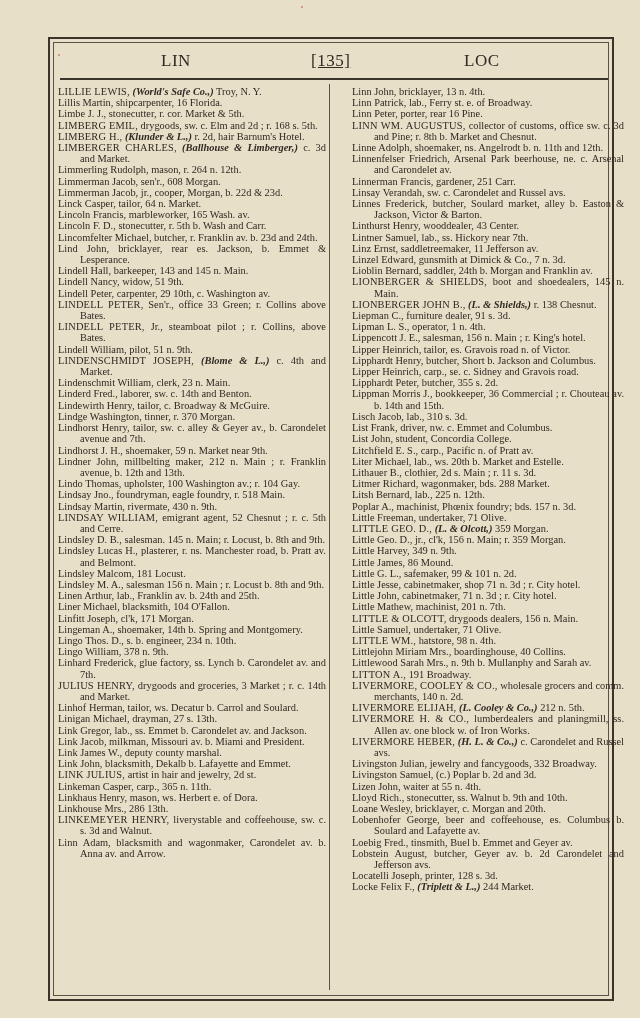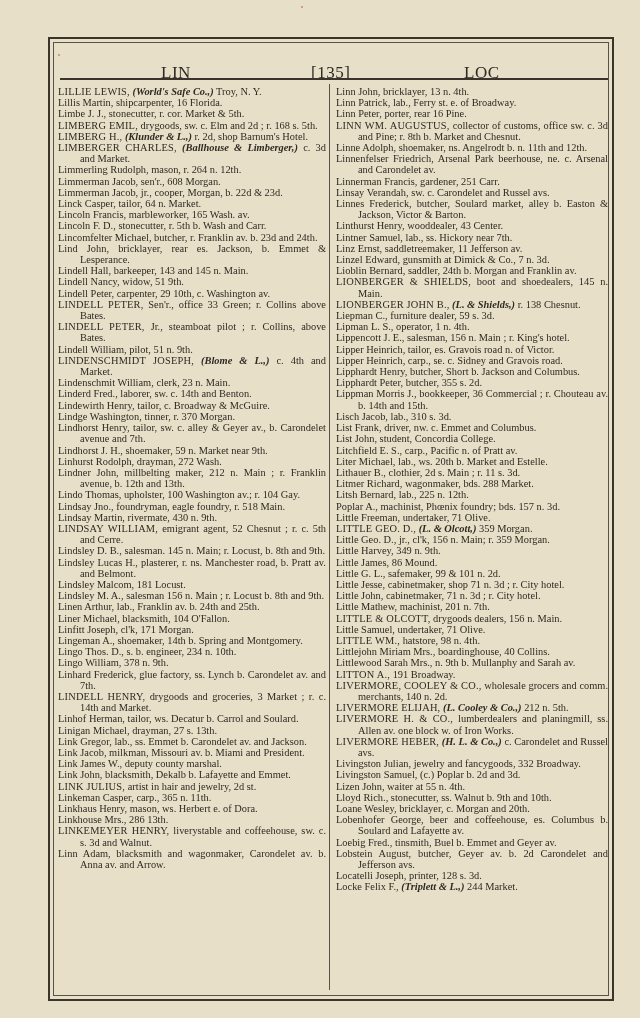--- a/index.html
+++ b/index.html
@@ -22,37 +22,37 @@
     position: absolute;
     left: 3px; top: 3px; right: 3px; bottom: 3px;
     border: 1px solid #5a5246;
   }
   .header {
     position: absolute;
     left: 58px; top: 48px; width: 548px; height: 28px;
     font-size: 17px;
     letter-spacing: 0.5px;
   }
-  .header span { position: absolute; top: 3px; margin-top: 12px; }
+  .header span { position: absolute; top: 3px; }
   .hdr-left { left: 103px; }
   .hdr-center { left: 253px; text-decoration: underline; }
   .hdr-right { left: 406px; }
   .header-rule {
     position: absolute;
     left: 60px; top: 78px; width: 548px;
     border-top: 2px solid #3a342a;
   }
   .col {
     position: absolute;
     top: 86px;
     font-size: 10.4px;
     line-height: 11.2px;
   }
   .col-left { left: 58px; width: 268px; }
-  .col-right { left: 336px; width: 272px; }
+  .col-right { left: 352px; width: 272px; }
   .col-divider {
     position: absolute;
     left: 329px; top: 84px; height: 906px;
     border-left: 1px solid #5a5246;
   }
   .entry {
     text-align: justify;
     padding-left: 22px;
     text-indent: -22px;
     margin: 0;
@@ -74,21 +74,21 @@
   <span class="hdr-center">[135]</span>
   <span class="hdr-right">LOC</span>
 </div>
 <div class="header-rule"></div>
 
 <div class="col col-left" id="col0">
     <p class="entry caps"><span class="name">LILLIE LEWIS,</span> <span class="firm">(World's Safe Co.,)</span> <span class="rest">Troy, N. Y.</span></p>
     <p class="entry"><span class="name">Lillis Martin,</span> <span class="rest">shipcarpenter, 16 Florida.</span></p>
     <p class="entry"><span class="name">Limbe J. J.,</span> <span class="rest">stonecutter, r. cor. Market &amp; 5th.</span></p>
     <p class="entry caps"><span class="name">LIMBERG EMIL,</span> <span class="rest">drygoods, sw. c. Elm and 2d ; r. 168 s. 5th.</span></p>
-    <p class="entry caps"><span class="name">LIMBERG H.,</span> <span class="firm">(Klunder &amp; L.,)</span> <span class="rest">r. 2d, shop Barnum's Hotel.</span></p>
+    <p class="entry caps"><span class="name">LIMBERG H.,</span> <span class="firm">(Klunder &amp; L.,)</span> <span class="rest">r. 2d, hair Barnum's Hotel.</span></p>
     <p class="entry caps"><span class="name">LIMBERGER CHARLES,</span> <span class="firm">(Ballhouse &amp; Limberger,)</span> <span class="rest">c. 3d and Market.</span></p>
     <p class="entry"><span class="name">Limmerling Rudolph,</span> <span class="rest">mason, r. 264 n. 12th.</span></p>
     <p class="entry"><span class="name">Limmerman Jacob,</span> <span class="rest">sen'r., 608 Morgan.</span></p>
     <p class="entry"><span class="name">Limmerman Jacob,</span> <span class="rest">jr., cooper, Morgan, b. 22d &amp; 23d.</span></p>
     <p class="entry"><span class="name">Linck Casper,</span> <span class="rest">tailor, 64 n. Market.</span></p>
     <p class="entry"><span class="name">Lincoln Francis,</span> <span class="rest">marbleworker, 165 Wash. av.</span></p>
     <p class="entry"><span class="name">Lincoln F. D.,</span> <span class="rest">stonecutter, r. 5th b. Wash and Carr.</span></p>
     <p class="entry"><span class="name">Lincomfelter Michael,</span> <span class="rest">butcher, r. Franklin av. b. 23d and 24th.</span></p>
     <p class="entry"><span class="name">Lind John,</span> <span class="rest">bricklayer, rear es. Jackson, b. Emmet &amp; Lesperance.</span></p>
     <p class="entry"><span class="name">Lindell Hall,</span> <span class="rest">barkeeper, 143 and 145 n. Main.</span></p>
@@ -97,38 +97,37 @@
     <p class="entry caps"><span class="name">LINDELL PETER,</span> <span class="rest">Sen'r., office 33 Green; r. Collins above Bates.</span></p>
     <p class="entry caps"><span class="name">LINDELL PETER,</span> <span class="rest">Jr., steamboat pilot ; r. Collins, above Bates.</span></p>
     <p class="entry"><span class="name">Lindell William,</span> <span class="rest">pilot, 51 n. 9th.</span></p>
     <p class="entry caps"><span class="name">LINDENSCHMIDT JOSEPH,</span> <span class="firm">(Blome &amp; L.,)</span> <span class="rest">c. 4th and Market.</span></p>
     <p class="entry"><span class="name">Lindenschmit William,</span> <span class="rest">clerk, 23 n. Main.</span></p>
     <p class="entry"><span class="name">Linderd Fred.,</span> <span class="rest">laborer, sw. c. 14th and Benton.</span></p>
     <p class="entry"><span class="name">Lindewirth Henry,</span> <span class="rest">tailor, c. Broadway &amp; McGuire.</span></p>
     <p class="entry"><span class="name">Lindge Washington,</span> <span class="rest">tinner, r. 370 Morgan.</span></p>
     <p class="entry"><span class="name">Lindhorst Henry,</span> <span class="rest">tailor, sw. c. alley &amp; Geyer av., b. Carondelet avenue and 7th.</span></p>
     <p class="entry"><span class="name">Lindhorst J. H.,</span> <span class="rest">shoemaker, 59 n. Market near 9th.</span></p>
-    <p class="entry"><span class="name">Linhurst Rodolph,</span> <span class="rest">drayman, 272 Wash.</span></p>
     <p class="entry"><span class="name">Lindner John,</span> <span class="rest">millbelting maker, 212 n. Main ; r. Franklin avenue, b. 12th and 13th.</span></p>
     <p class="entry"><span class="name">Lindo Thomas,</span> <span class="rest">upholster, 100 Washington av.; r. 104 Gay.</span></p>
     <p class="entry"><span class="name">Lindsay Jno.,</span> <span class="rest">foundryman, eagle foundry, r. 518 Main.</span></p>
     <p class="entry"><span class="name">Lindsay Martin,</span> <span class="rest">rivermate, 430 n. 9th.</span></p>
     <p class="entry caps"><span class="name">LINDSAY WILLIAM,</span> <span class="rest">emigrant agent, 52 Chesnut ; r. c. 5th and Cerre.</span></p>
     <p class="entry"><span class="name">Lindsley D. B.,</span> <span class="rest">salesman. 145 n. Main; r. Locust, b. 8th and 9th.</span></p>
     <p class="entry"><span class="name">Lindsley Lucas H.,</span> <span class="rest">plasterer, r. ns. Manchester road, b. Pratt av. and Belmont.</span></p>
     <p class="entry"><span class="name">Lindsley Malcom,</span> <span class="rest">181 Locust.</span></p>
     <p class="entry"><span class="name">Lindsley M. A.,</span> <span class="rest">salesman 156 n. Main ; r. Locust b. 8th and 9th.</span></p>
     <p class="entry"><span class="name">Linen Arthur,</span> <span class="rest">lab., Franklin av. b. 24th and 25th.</span></p>
     <p class="entry"><span class="name">Liner Michael,</span> <span class="rest">blacksmith, 104 O'Fallon.</span></p>
     <p class="entry"><span class="name">Linfitt Joseph,</span> <span class="rest">cl'k, 171 Morgan.</span></p>
     <p class="entry"><span class="name">Lingeman A.,</span> <span class="rest">shoemaker, 14th b. Spring and Montgomery.</span></p>
     <p class="entry"><span class="name">Lingo Thos. D.,</span> <span class="rest">s. b. engineer, 234 n. 10th.</span></p>
     <p class="entry"><span class="name">Lingo William,</span> <span class="rest">378 n. 9th.</span></p>
     <p class="entry"><span class="name">Linhard Frederick,</span> <span class="rest">glue factory, ss. Lynch b. Carondelet av. and 7th.</span></p>
-    <p class="entry caps"><span class="name">LINDELL HENRY,</span> <span class="rest">drygoods and groceries, 3 Market ; r. c. 14th and Market.</span></p>
+    <p class="entry caps"><span class="name">JULIUS HENRY,</span> <span class="rest">drygoods and groceries, 3 Market ; r. c. 14th and Market.</span></p>
     <p class="entry"><span class="name">Linhof Herman,</span> <span class="rest">tailor, ws. Decatur b. Carrol and Soulard.</span></p>
     <p class="entry"><span class="name">Linigan Michael,</span> <span class="rest">drayman, 27 s. 13th.</span></p>
     <p class="entry"><span class="name">Link Gregor,</span> <span class="rest">lab., ss. Emmet b. Carondelet av. and Jackson.</span></p>
     <p class="entry"><span class="name">Link Jacob,</span> <span class="rest">milkman, Missouri av. b. Miami and President.</span></p>
     <p class="entry"><span class="name">Link James W.,</span> <span class="rest">deputy county marshal.</span></p>
     <p class="entry"><span class="name">Link John,</span> <span class="rest">blacksmith, Dekalb b. Lafayette and Emmet.</span></p>
     <p class="entry caps"><span class="name">LINK JULIUS,</span> <span class="rest">artist in hair and jewelry, 2d st.</span></p>
     <p class="entry"><span class="name">Linkeman Casper,</span> <span class="rest">carp., 365 n. 11th.</span></p>
     <p class="entry"><span class="name">Linkhaus Henry,</span> <span class="rest">mason, ws. Herbert e. of Dora.</span></p>
     <p class="entry"><span class="name">Linkhouse Mrs.,</span> <span class="rest">286 13th.</span></p>
@@ -146,26 +145,26 @@
     <p class="entry"><span class="name">Linnerman Francis,</span> <span class="rest">gardener, 251 Carr.</span></p>
     <p class="entry"><span class="name">Linsay Verandah,</span> <span class="rest">sw. c. Carondelet and Russel avs.</span></p>
     <p class="entry"><span class="name">Linnes Frederick,</span> <span class="rest">butcher, Soulard market, alley b. Easton &amp; Jackson, Victor &amp; Barton.</span></p>
     <p class="entry"><span class="name">Linthurst Henry,</span> <span class="rest">wooddealer, 43 Center.</span></p>
     <p class="entry"><span class="name">Lintner Samuel,</span> <span class="rest">lab., ss. Hickory near 7th.</span></p>
     <p class="entry"><span class="name">Linz Ernst,</span> <span class="rest">saddletreemaker, 11 Jefferson av.</span></p>
     <p class="entry"><span class="name">Linzel Edward,</span> <span class="rest">gunsmith at Dimick &amp; Co., 7 n. 3d.</span></p>
     <p class="entry"><span class="name">Lioblin Bernard,</span> <span class="rest">saddler, 24th b. Morgan and Franklin av.</span></p>
     <p class="entry caps"><span class="name">LIONBERGER &amp; SHIELDS,</span> <span class="rest">boot and shoedealers, 145 n. Main.</span></p>
     <p class="entry caps"><span class="name">LIONBERGER JOHN B.,</span> <span class="firm">(L. &amp; Shields,)</span> <span class="rest">r. 138 Chesnut.</span></p>
-    <p class="entry"><span class="name">Liepman C.,</span> <span class="rest">furniture dealer, 59 s. 3d.</span></p>
+    <p class="entry"><span class="name">Liepman C.,</span> <span class="rest">furniture dealer, 91 s. 3d.</span></p>
     <p class="entry"><span class="name">Lipman L. S.,</span> <span class="rest">operator, 1 n. 4th.</span></p>
     <p class="entry"><span class="name">Lippencott J. E.,</span> <span class="rest">salesman, 156 n. Main ; r. King's hotel.</span></p>
     <p class="entry"><span class="name">Lipper Heinrich,</span> <span class="rest">tailor, es. Gravois road n. of Victor.</span></p>
+    <p class="entry"><span class="name">Lipphardt Henry,</span> <span class="rest">butcher, Short b. Jackson and Columbus.</span></p>
     <p class="entry"><span class="name">Lipper Heinrich,</span> <span class="rest">carp., se. c. Sidney and Gravois road.</span></p>
-    <p class="entry"><span class="name">Lipphardt Henry,</span> <span class="rest">butcher, Short b. Jackson and Columbus.</span></p>
     <p class="entry"><span class="name">Lipphardt Peter,</span> <span class="rest">butcher, 355 s. 2d.</span></p>
     <p class="entry"><span class="name">Lippman Morris J.,</span> <span class="rest">bookkeeper, 36 Commercial ; r. Chouteau av. b. 14th and 15th.</span></p>
     <p class="entry"><span class="name">Lisch Jacob,</span> <span class="rest">lab., 310 s. 3d.</span></p>
     <p class="entry"><span class="name">List Frank,</span> <span class="rest">driver, nw. c. Emmet and Columbus.</span></p>
     <p class="entry"><span class="name">List John,</span> <span class="rest">student, Concordia College.</span></p>
     <p class="entry"><span class="name">Litchfield E. S.,</span> <span class="rest">carp., Pacific n. of Pratt av.</span></p>
     <p class="entry"><span class="name">Liter Michael,</span> <span class="rest">lab., ws. 20th b. Market and Estelle.</span></p>
     <p class="entry"><span class="name">Lithauer B.,</span> <span class="rest">clothier, 2d s. Main ; r. 11 s. 3d.</span></p>
     <p class="entry"><span class="name">Litmer Richard,</span> <span class="rest">wagonmaker, bds. 288 Market.</span></p>
     <p class="entry"><span class="name">Litsh Bernard,</span> <span class="rest">lab., 225 n. 12th.</span></p>

